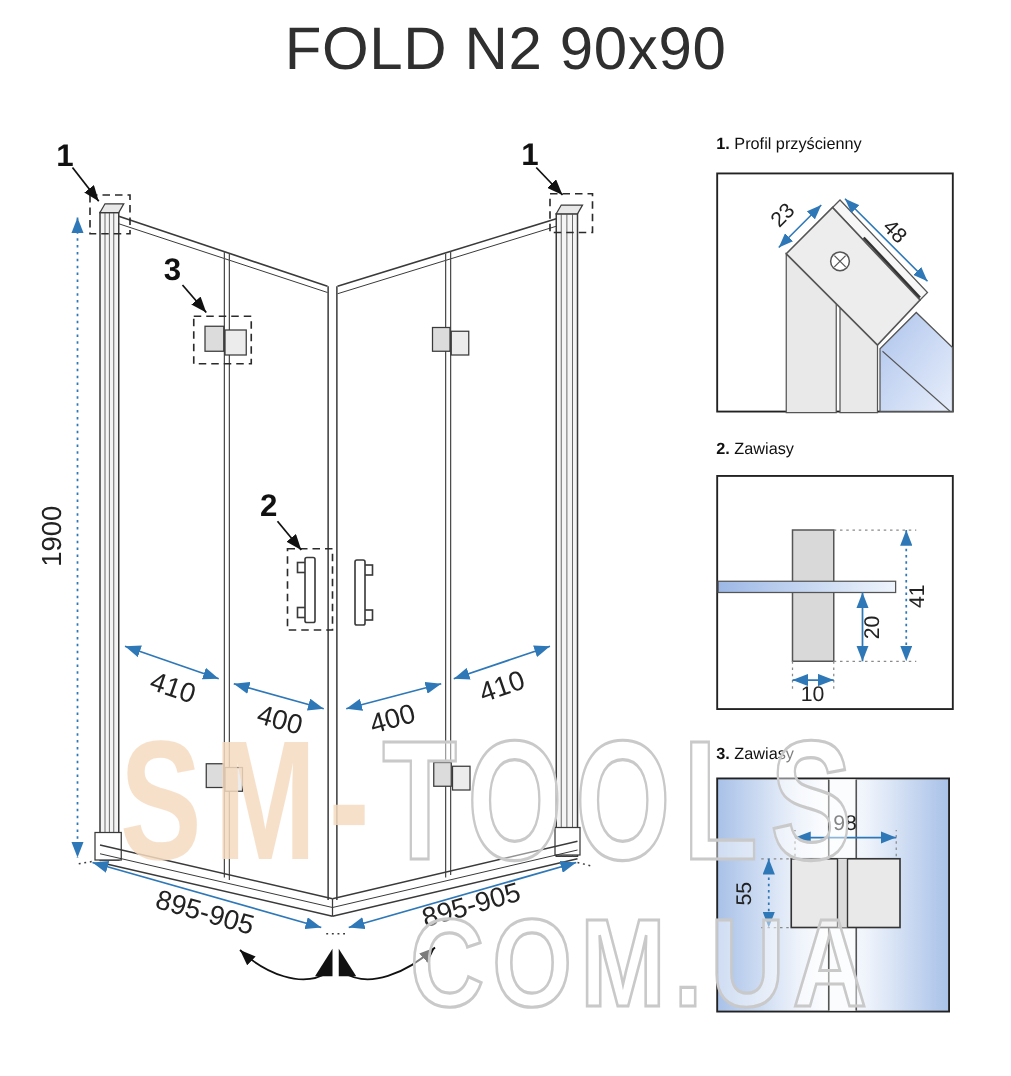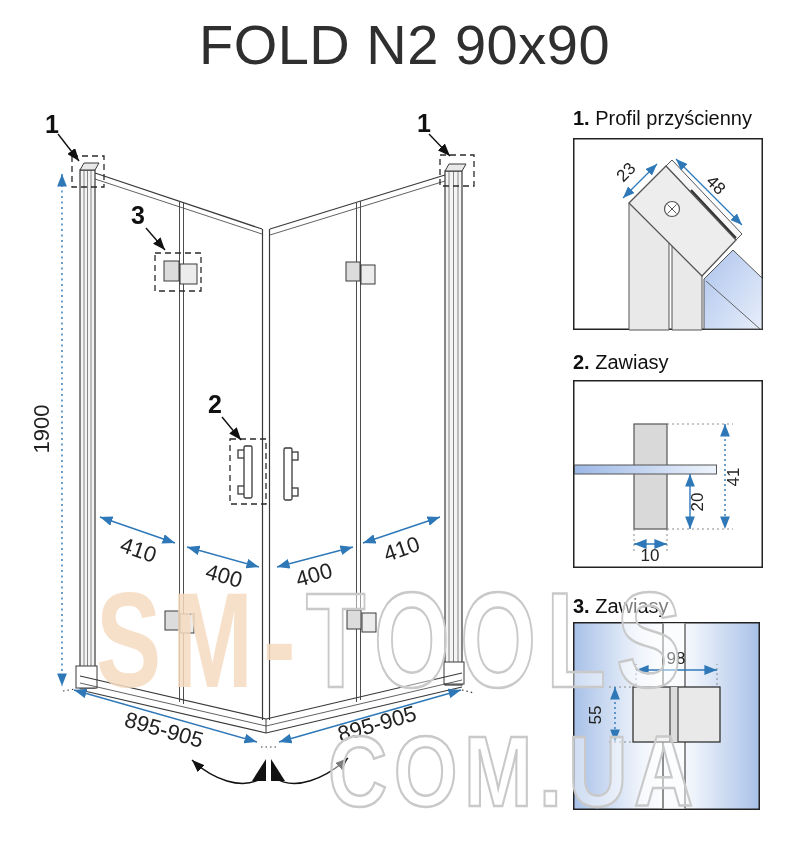--- a/index.html
+++ b/index.html
@@ -1,23 +1,23 @@
 <!DOCTYPE html>
 <html><head>
 <meta charset="utf-8">
 <style>
   * { margin:0; padding:0; box-sizing:border-box; }
   html,body { width:809px; height:861px; background:#fff; overflow:hidden;
               font-family:"Liberation Sans", sans-serif; }
   .page { position:relative; width:809px; height:861px; background:#fff; }
   .title { position:absolute; left:0; top:12px; width:809px; text-align:center;
-           font-size:56px; color:#2f2f2f; letter-spacing:0.5px; }
+           font-size:48px; color:#2f2f2f; letter-spacing:0.5px; }
   svg { position:absolute; overflow:visible; }
   .main-svg { left:0; top:0; }
-  .ph { position:absolute; font-size:20px; color:#101010; white-space:nowrap; }
+  .ph { position:absolute; font-size:13px; color:#101010; white-space:nowrap; }
   .phn { font-weight:bold; }
   .pbox { position:absolute; }
   
   .wm { position:absolute; pointer-events:none; z-index:9; font-weight:bold;
         white-space:nowrap; line-height:1; transform-origin:left top; }
   .wm1 { left:96px; top:572px; font-size:136px; letter-spacing:14px; transform:scaleX(0.72); }
   .wm2 { left:328px; top:721px; font-size:100px; letter-spacing:8px; transform:scaleX(0.82); }
   .wm-fill { color:rgba(246,219,192,0.85); }
   .wm-out  { color:rgba(255,255,255,0.45); -webkit-text-stroke:2.5px #c9c9c9; }
   text { font-family:"Liberation Sans", sans-serif; }

